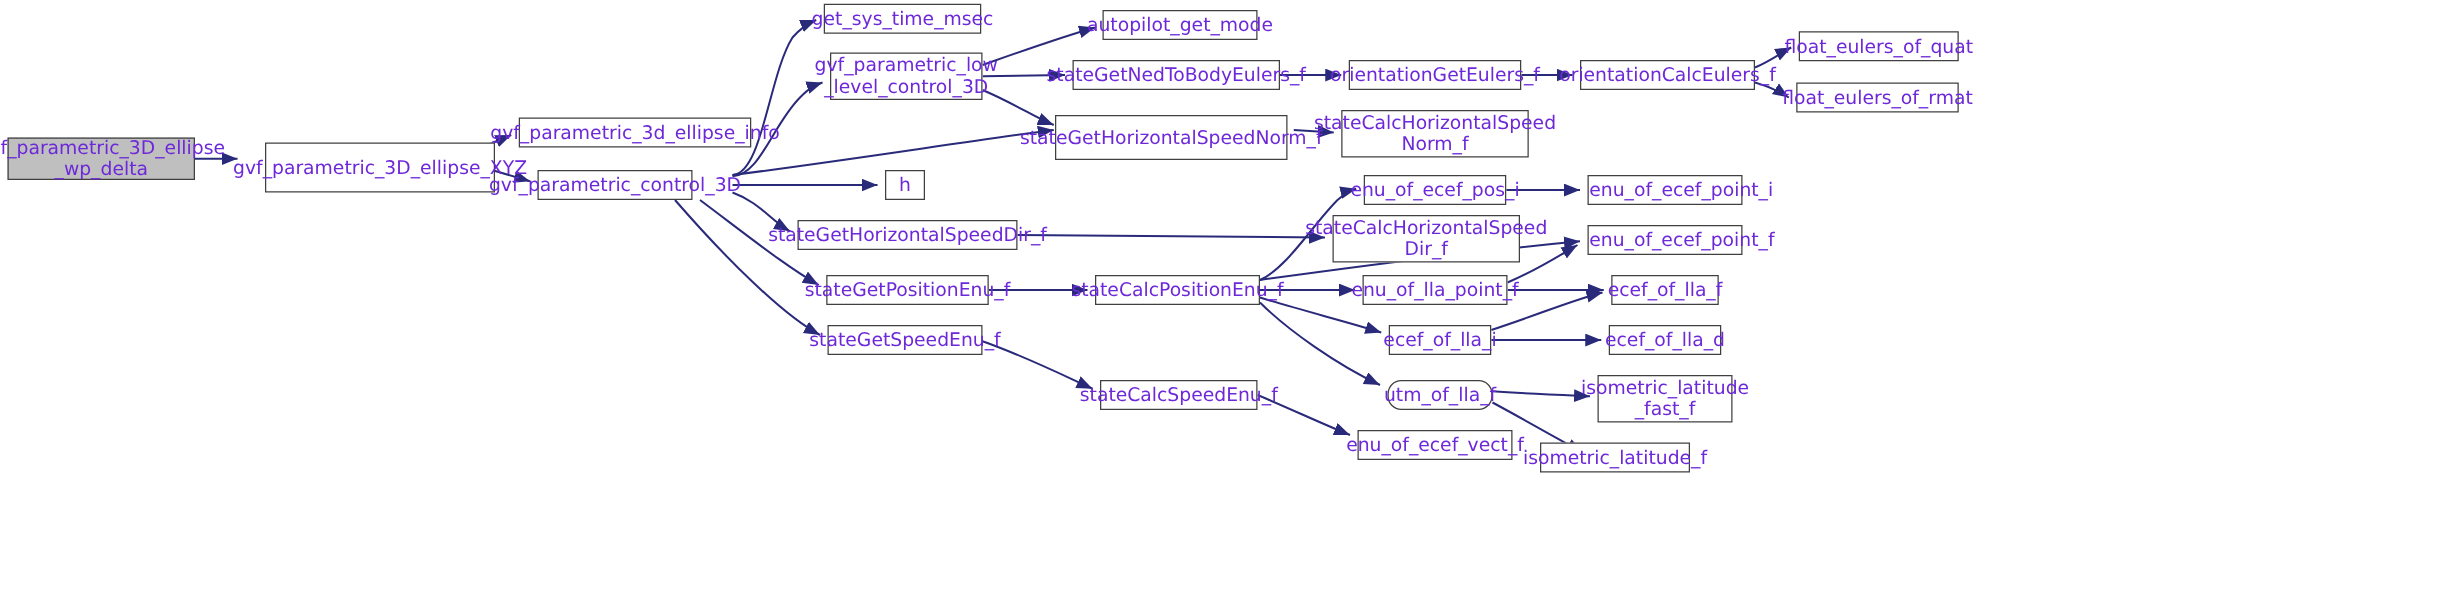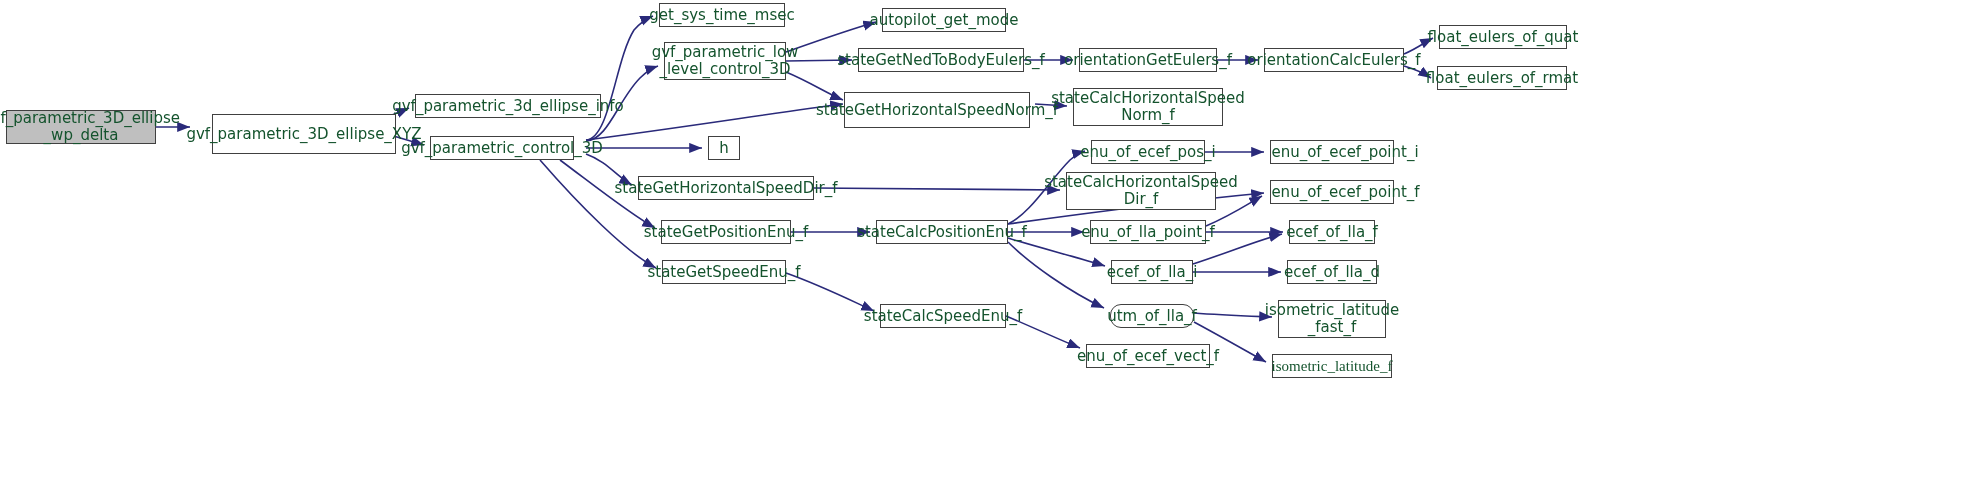--- a/index.html
+++ b/index.html
@@ -15,21 +15,21 @@
     position:absolute;
     left:0;top:0;
     width:1968px;height:479px;
     pointer-events:none;
   }
   .node{
     position:absolute;
     box-sizing:border-box;
     border:1px solid #404040;
     background:#ffffff;
-    color:#14532d;
+    color:#6d28d9;
     display:flex;
     align-items:center;
     justify-content:center;
     text-align:center;
     font-size:15px;
     line-height:17px;
     white-space:pre-line;
     letter-spacing:0px;
     z-index:2;
   }
@@ -84,21 +84,21 @@
         <path d="M1193,264 C1230,252 1258,240 1282,234" fill="none" stroke="#2a2a7a" stroke-width="1.6" marker-end="url(#arrow)"></path>
         <path d="M1194,313 C1220,315 1248,316 1272,317" fill="none" stroke="#2a2a7a" stroke-width="1.6" marker-end="url(#arrow)"></path>
         <path d="M1194,322 C1220,336 1248,352 1266,362" fill="none" stroke="#2a2a7a" stroke-width="1.6" marker-end="url(#arrow)"></path>
       </g>
   </svg>
   <div id="node-layer">
       <div class="node root" style="left: 6px; top: 110px; width: 150px; height: 34px;"><span class="node-label">gvf_parametric_3D_ellipse
 _wp_delta</span></div>
       <div class="node" style="left: 212px; top: 114px; width: 184px; height: 40px;"><span class="node-label">gvf_parametric_3D_ellipse_XYZ</span></div>
       <div class="node" style="left: 415px; top: 94px; width: 186px; height: 24px;"><span class="node-label">gvf_parametric_3d_ellipse_info</span></div>
-      <div class="node" style="left: 430px; top: 136px; width: 144px; height: 24px; align-items: center;"><span class="node-label">gvf_parametric_control_3D</span></div>
+      <div class="node" style="left: 430px; top: 136px; width: 124px; height: 24px; align-items: center;"><span class="node-label">gvf_parametric_control_3D</span></div>
       <div class="node" style="left: 659px; top: 3px; width: 126px; height: 24px;"><span class="node-label">get_sys_time_msec</span></div>
       <div class="node" style="left: 664px; top: 42px; width: 122px; height: 38px;"><span class="node-label">gvf_parametric_low
 _level_control_3D</span></div>
       <div class="node" style="left: 708px; top: 136px; width: 32px; height: 24px;"><span class="node-label">h</span></div>
       <div class="node" style="left: 638px; top: 176px; width: 176px; height: 24px;"><span class="node-label">stateGetHorizontalSpeedDir_f</span></div>
       <div class="node" style="left: 661px; top: 220px; width: 130px; height: 24px;"><span class="node-label">stateGetPositionEnu_f</span></div>
       <div class="node" style="left: 662px; top: 260px; width: 124px; height: 24px;"><span class="node-label">stateGetSpeedEnu_f</span></div>
       <div class="node" style="left: 882px; top: 8px; width: 124px; height: 24px;"><span class="node-label">autopilot_get_mode</span></div>
       <div class="node" style="left: 858px; top: 48px; width: 166px; height: 24px;"><span class="node-label">stateGetNedToBodyEulers_f</span></div>
       <div class="node" style="left: 844px; top: 92px; width: 186px; height: 36px;"><span class="node-label">stateGetHorizontalSpeedNorm_f</span></div>
@@ -114,17 +114,17 @@
       <div class="node" style="left: 1111px; top: 260px; width: 82px; height: 24px;"><span class="node-label">ecef_of_lla_i</span></div>
       <div class="node" style="left: 1110px; top: 304px; width: 84px; height: 24px; border-radius: 11px;"><span class="node-label">utm_of_lla_f</span></div>
       <div class="node" style="left: 1086px; top: 344px; width: 124px; height: 24px;"><span class="node-label">enu_of_ecef_vect_f</span></div>
       <div class="node" style="left: 1264px; top: 48px; width: 140px; height: 24px;"><span class="node-label">orientationCalcEulers_f</span></div>
       <div class="node" style="left: 1270px; top: 140px; width: 124px; height: 24px; padding-left: 26px;"><span class="node-label">enu_of_ecef_point_i</span></div>
       <div class="node" style="left: 1270px; top: 180px; width: 124px; height: 24px; padding-left: 27px;"><span class="node-label">enu_of_ecef_point_f</span></div>
       <div class="node" style="left: 1289px; top: 220px; width: 86px; height: 24px;"><span class="node-label">ecef_of_lla_f</span></div>
       <div class="node" style="left: 1287px; top: 260px; width: 90px; height: 24px;"><span class="node-label">ecef_of_lla_d</span></div>
       <div class="node" style="left: 1278px; top: 300px; width: 108px; height: 38px;"><span class="node-label">isometric_latitude
 _fast_f</span></div>
-      <div class="node" style="left: 1272px; top: 354px; width: 120px; height: 24px; font-family: Liberation Serif, serif;"><span class="node-label">isometric_latitude_f</span></div>
+      <div class="node" style="left: 1232px; top: 354px; width: 120px; height: 24px;"><span class="node-label">isometric_latitude_f</span></div>
       <div class="node" style="left: 1439px; top: 25px; width: 128px; height: 24px;"><span class="node-label">float_eulers_of_quat</span></div>
       <div class="node" style="left: 1437px; top: 66px; width: 130px; height: 24px;"><span class="node-label">float_eulers_of_rmat</span></div>
     </div>
 </div>
 
 </body></html>

